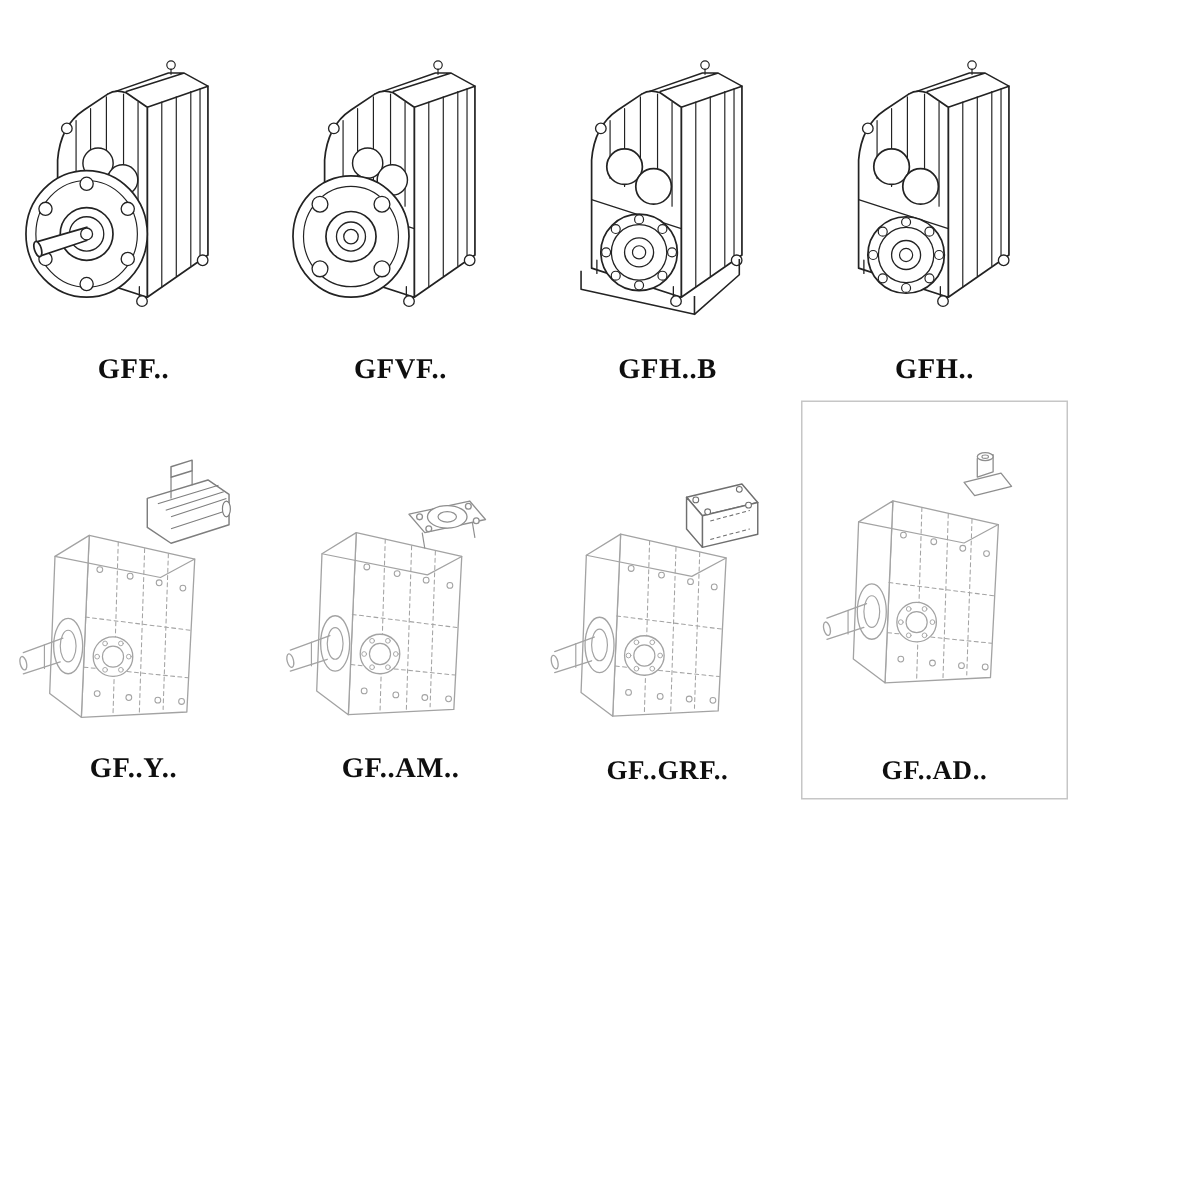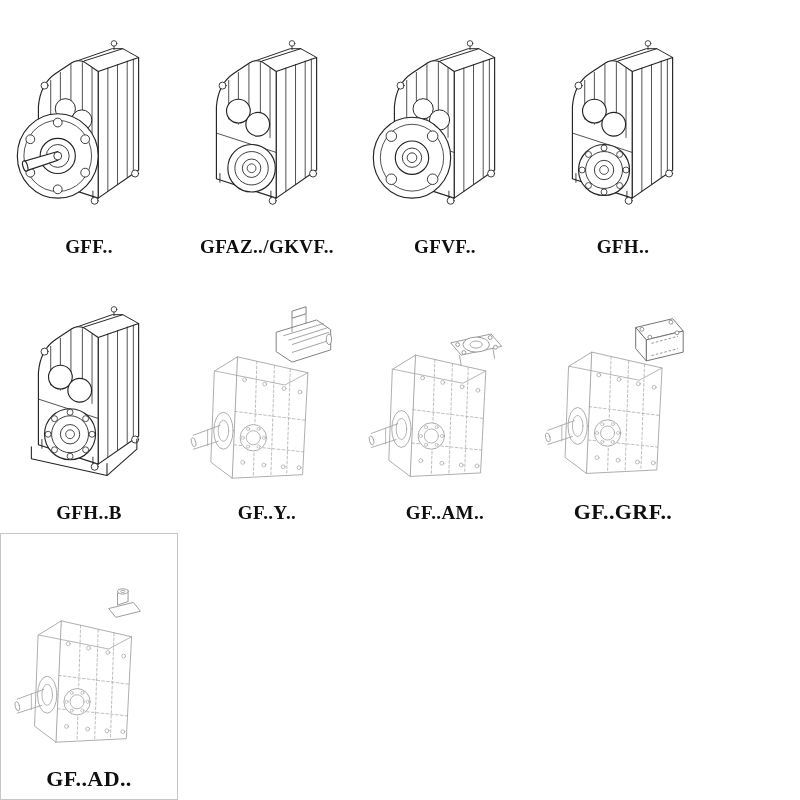--- a/index.html
+++ b/index.html
@@ -11,27 +11,27 @@
   .grid{
     display:grid;width:712px;height:800px;
     grid-template-columns:repeat(4,1fr);
     grid-template-rows:repeat(3,1fr);
   }
   .cell{
     margin:0;display:flex;flex-direction:column;align-items:center;
     justify-content:flex-end;box-sizing:border-box;
     padding:2px 2px 10px;
   }
-  .boxed{outline:1px solid #c6c6c6;outline-offset:-1px;}
+  .boxed{outline:1px solid #c6c6c6;outline-offset:-1px;justify-content:space-between;}
   .draw{width:96%;height:208px;flex:0 0 auto;}
   .label{
     font-weight:bold;font-size:19px;letter-spacing:.4px;color:#0f0f0f;
     text-align:center;line-height:1.05;margin-top:3px;white-space:nowrap;
   }
-  .label-lg{font-size:22px;}
+  .label-lg{font-size:18px;}
   .defs-holder{position:absolute;width:0;height:0;overflow:hidden;}
 </style>
 </head>
 <body>
 
 <svg class="defs-holder" aria-hidden="true">
   <defs>
 
     <g id="body-L" stroke="#232323" fill="#ffffff" stroke-width="1.3" stroke-linejoin="round" stroke-linecap="round">
       <path d="M106,46 L152,30 L152,158 L106,190 Z"></path>
@@ -196,60 +196,52 @@
 
   <figure class="cell">
     <svg class="draw" viewBox="0 0 190 225">
       <use href="#body-L"></use>
       <use href="#twin" transform="translate(78,96) scale(0.85)"></use>
       <use href="#flange6" transform="translate(60,142)"></use>
     </svg>
     <figcaption class="label">GFF..</figcaption>
   </figure>
 
-  <figure class="cell">
-    <svg class="draw" viewBox="0 0 190 225">
-      <use href="#body-L"></use>
-      <use href="#twin" transform="translate(74,100)"></use>
-      <use href="#hollow" transform="translate(78,156)"></use>
-    </svg>
-    <figcaption class="label">GFAZ../GKVF..</figcaption>
-  </figure>
 
 
   <figure class="cell">
     <svg class="draw" viewBox="0 0 190 225">
       <use href="#body-L"></use>
       <use href="#twin" transform="translate(80,96) scale(0.85)"></use>
       <use href="#flange4" transform="translate(58,144)"></use>
     </svg>
     <figcaption class="label">GFVF..</figcaption>
-  </figure>
-
-  <figure class="cell">
-    <svg class="draw" viewBox="0 0 190 225">
-      <use href="#body-L"></use>
-      <use href="#twin" transform="translate(74,100)"></use>
-      <use href="#bearing" transform="translate(74,158)"></use>
-    </svg>
-    <figcaption class="label">GFH..</figcaption>
   </figure>
 
   <figure class="cell">
     <svg class="draw" viewBox="0 0 190 225">
       <use href="#body-L"></use>
       <use href="#base"></use>
       <use href="#twin" transform="translate(74,100)"></use>
       <use href="#bearing" transform="translate(74,156)"></use>
     </svg>
     <figcaption class="label">GFH..B</figcaption>
   </figure>
 
   <figure class="cell">
     <svg class="draw" viewBox="0 0 190 225">
+      <use href="#body-L"></use>
+      <use href="#twin" transform="translate(74,100)"></use>
+      <use href="#bearing" transform="translate(74,158)"></use>
+    </svg>
+    <figcaption class="label">GFH..</figcaption>
+  </figure>
+
+  <figure class="cell">
+    <svg class="draw" viewBox="0 0 190 225">
       <use href="#body-faint" transform="translate(0,10)"></use>
       <use href="#motor-top" transform="translate(0,6)"></use>
     </svg>
     <figcaption class="label">GF..Y..</figcaption>
   </figure>
 
   <figure class="cell">
     <svg class="draw" viewBox="0 0 190 225">
       <use href="#body-faint" transform="translate(0,8)"></use>
       <use href="#adapter-top" transform="translate(-2,6)"></use>

